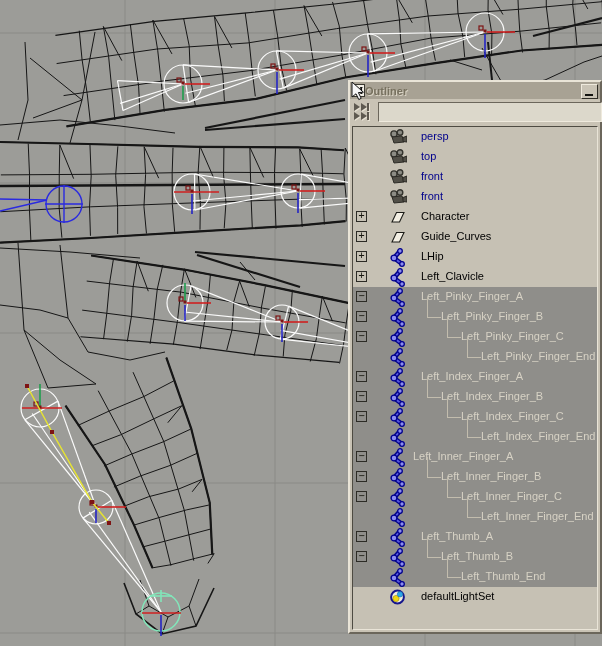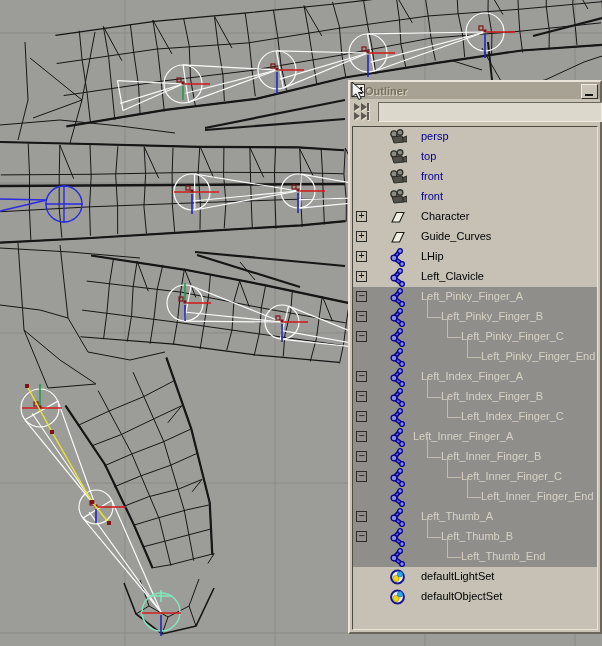--- a/index.html
+++ b/index.html
@@ -599,20 +599,41 @@
           <circle cx="11" cy="3" r="2.3"></circle>
               <circle cx="5" cy="10" r="2.9"></circle>
               <circle cx="13" cy="16" r="2.3"></circle>
             </g>
       </svg>
     </span>
 
     <span class="label" style="left: 108px;">Left_Index_Finger_C</span>
   </div>
       <div class="row selected">
+    <div class="conn" style="left: 114px;"></div>
+
+    <span class="icon">
+      <svg width="18" height="20">
+        <g stroke="#00008b" stroke-width="4.6" fill="none">
+              <path d="M11,3 L5,10 L13,16"></path>
+            </g>
+        <g stroke="#5a5ae0" stroke-width="1.8" fill="none">
+              <path d="M11,3 L5,10 L13,16"></path>
+            </g>
+        <g fill="#8c8cf0" stroke="#00008b" stroke-width="1.3">
+          <circle cx="11" cy="3" r="2.3"></circle>
+              <circle cx="5" cy="10" r="2.9"></circle>
+              <circle cx="13" cy="16" r="2.3"></circle>
+            </g>
+      </svg>
+    </span>
+
+    <span class="label" style="left: 128px;">Left_Index_Finger_End</span>
+  </div>
+      <div class="row selected">
 
     <span class="expand">−</span>
 
     <span class="icon">
       <svg width="18" height="20">
         <g stroke="#00008b" stroke-width="4.6" fill="none">
               <path d="M11,3 L5,10 L13,16"></path>
             </g>
         <g stroke="#5a5ae0" stroke-width="1.8" fill="none">
               <path d="M11,3 L5,10 L13,16"></path>
@@ -761,29 +782,18 @@
 
     <span class="icon">
       <svg width="18" height="19">
             <circle cx="8.5" cy="9" r="6.4" fill="#efece0" stroke="#16168c" stroke-width="2"></circle>
         <circle cx="7" cy="10.5" r="3.1" fill="#f0d713" stroke="#9a8b10" stroke-width="0.6"></circle>
         <circle cx="11" cy="6.3" r="2.7" fill="#2ea8e8" stroke="#1a6fae" stroke-width="0.6"></circle>
           </svg>
     </span>
     <span class="label" style="left: 68px;">defaultLightSet</span>
   </div>
-      <div class="row">
-
-    <span class="icon">
-      <svg width="18" height="19">
-            <circle cx="8.5" cy="9" r="6.4" fill="#efece0" stroke="#16168c" stroke-width="2"></circle>
-        <circle cx="7" cy="10.5" r="3.1" fill="#f0d713" stroke="#9a8b10" stroke-width="0.6"></circle>
-        <circle cx="11" cy="6.3" r="2.7" fill="#2ea8e8" stroke="#1a6fae" stroke-width="0.6"></circle>
-          </svg>
-    </span>
-    <span class="label" style="left: 68px;">defaultObjectSet</span>
-  </div>
     </div>
 </div>
 
 <svg id="cursor" width="18" height="22">
   <path d="M2,1 L2,16 L6,12.8 L8.8,18.6 L11.2,17.3 L8.4,11.6 L13.4,11.2 Z" fill="#f6f6f6" stroke="#141414" stroke-width="1"></path>
 </svg>
 
 </body></html>

